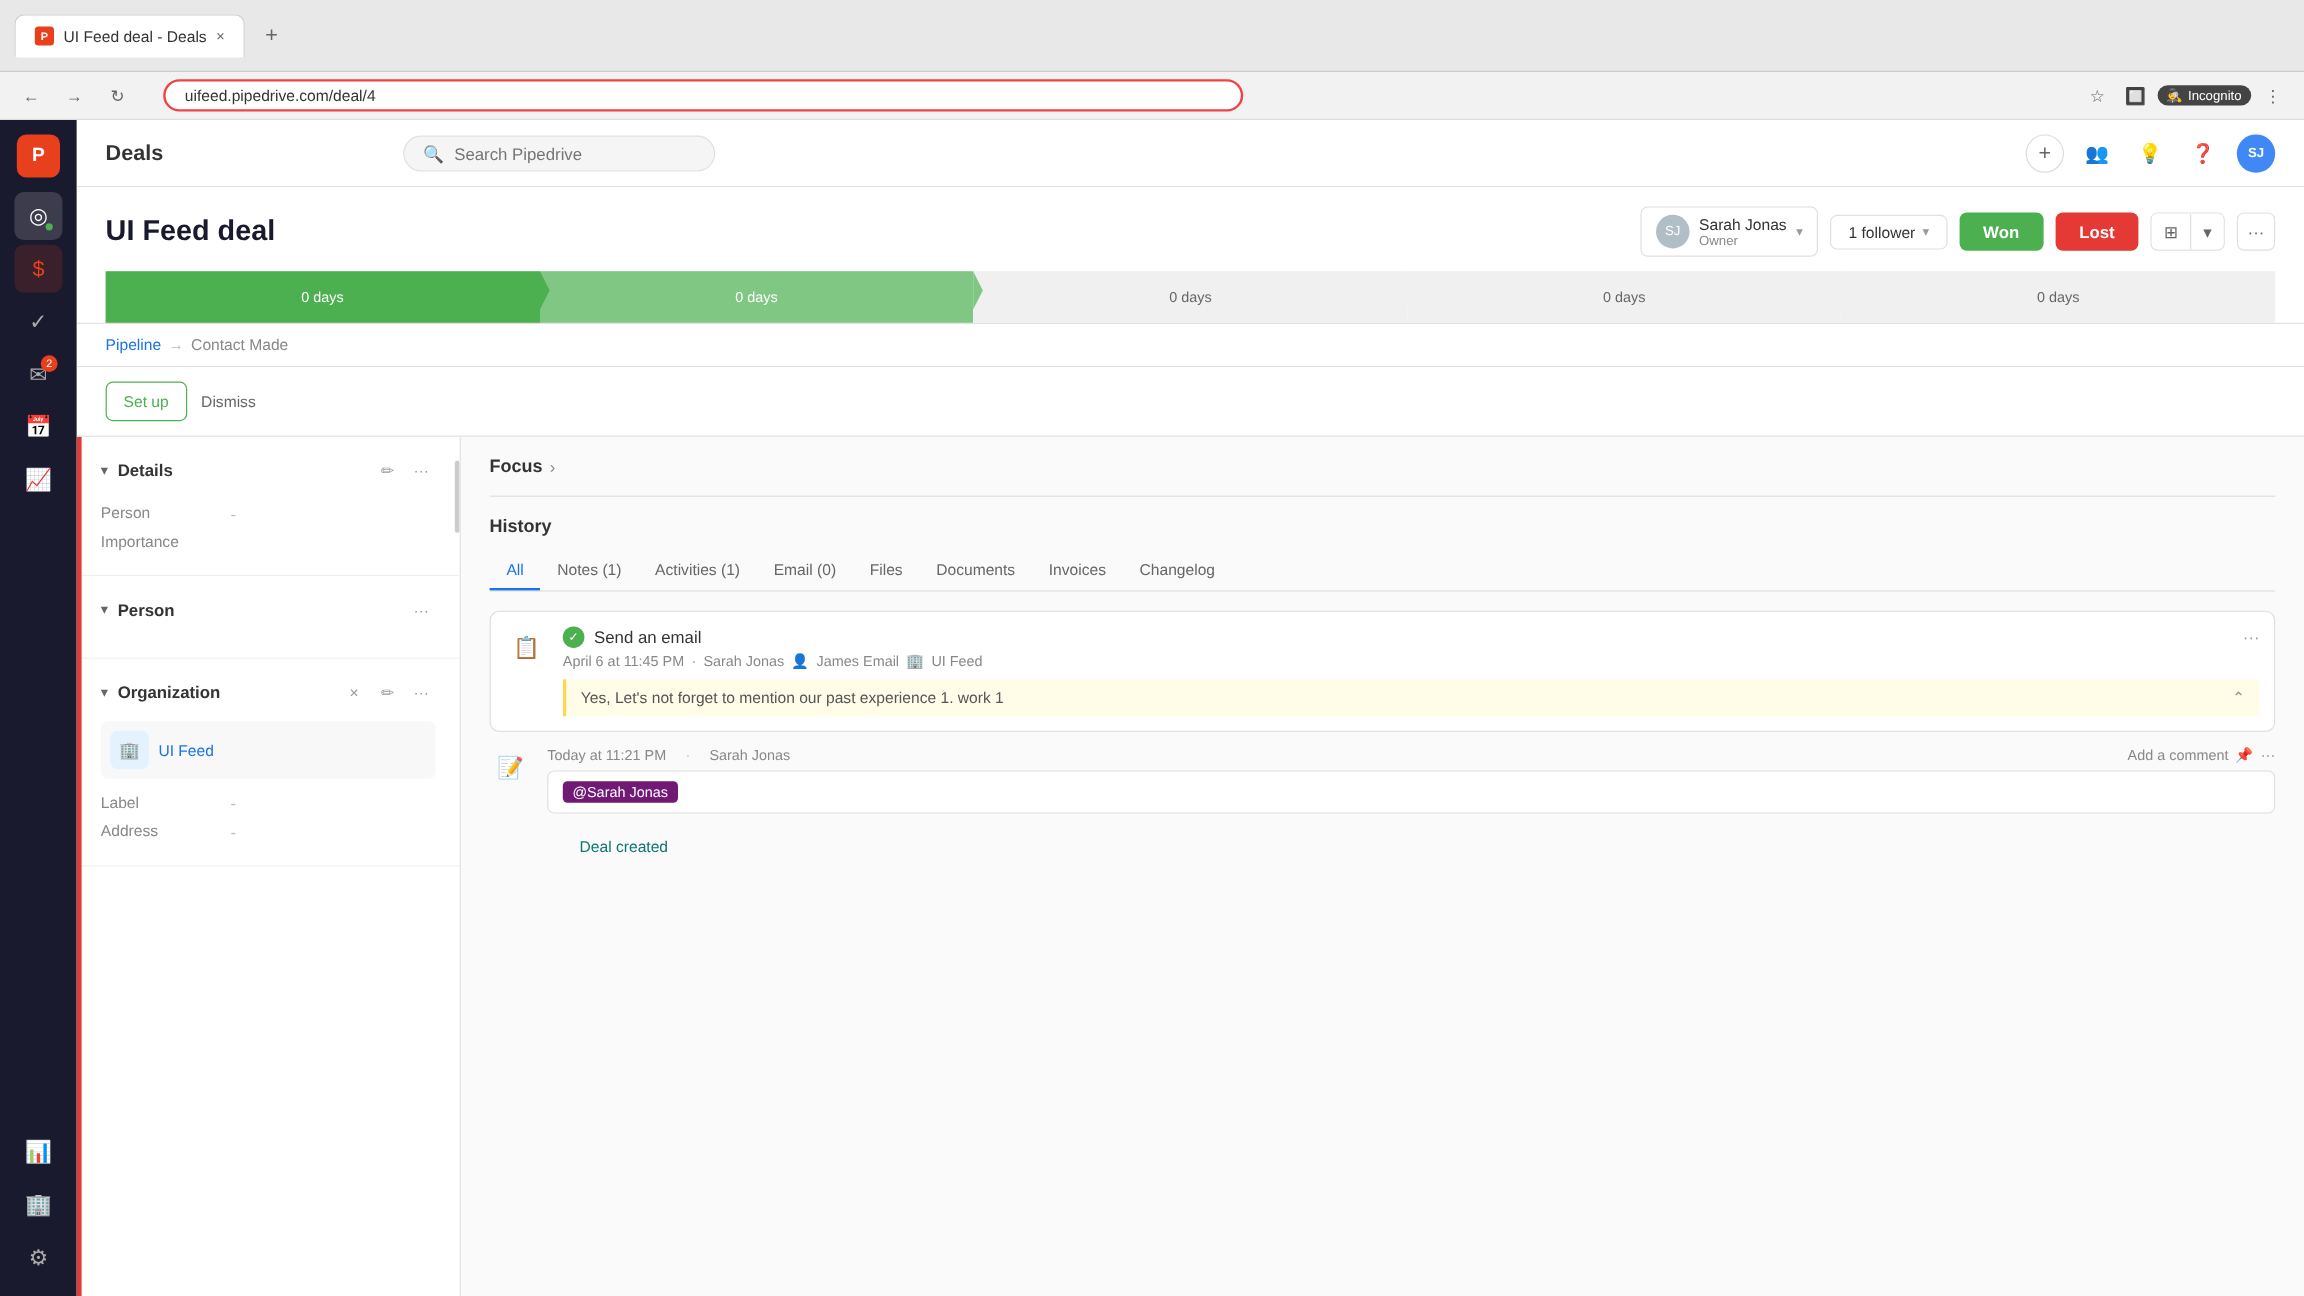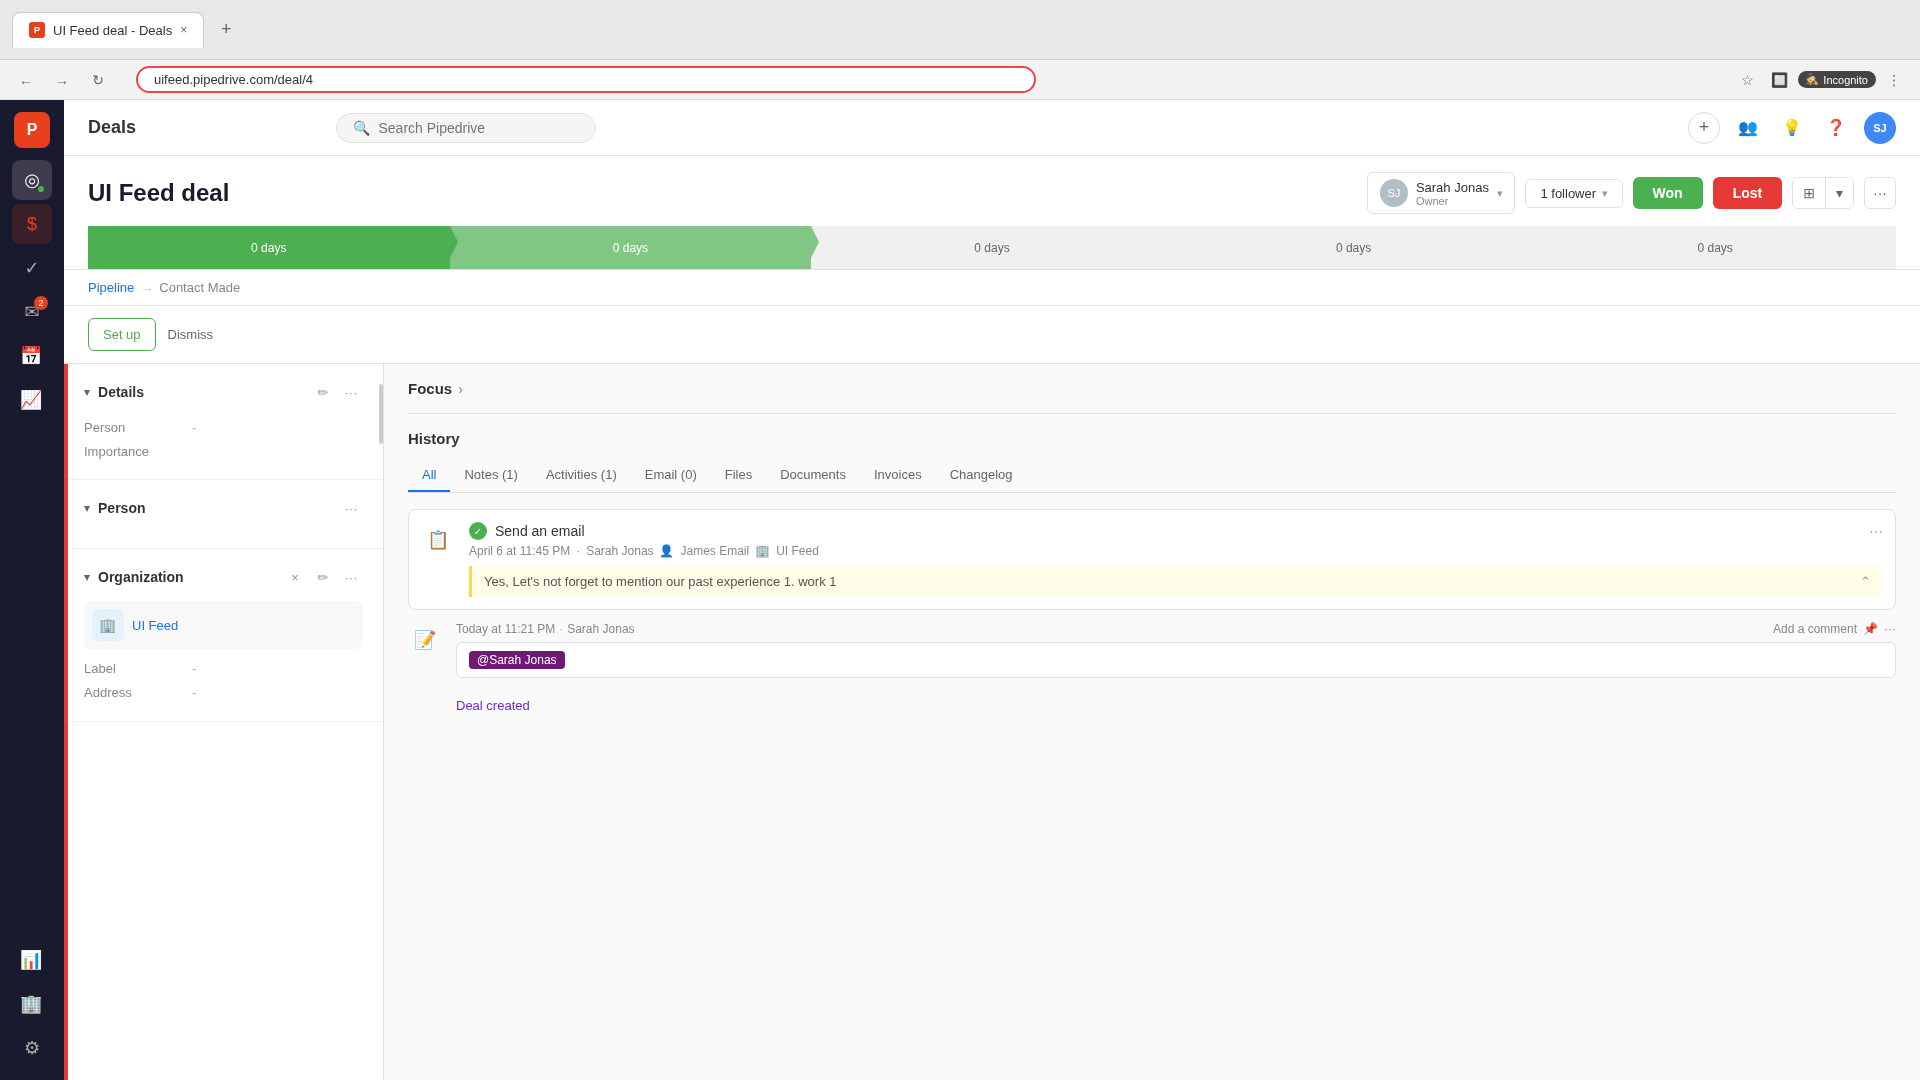--- a/index.html
+++ b/index.html
@@ -131,29 +131,29 @@
     .activity-title { font-size: 14px; font-weight: 500; color: #333; }
     .activity-meta { font-size: 12px; color: #888; display: flex; align-items: center; gap: 6px; flex-wrap: wrap; }
     .activity-content { margin-top: 8px; padding: 8px 12px; background: #fffde7; border-left: 3px solid #ffd54f; border-radius: 0 4px 4px 0; font-size: 13px; color: #555; display: flex; justify-content: space-between; align-items: center; }
     .activity-more { color: #999; cursor: pointer; }
 
     
     .note-card { display: flex; gap: 12px; margin-bottom: 12px; }
     .note-icon { width: 36px; height: 36px; display: flex; align-items: center; justify-content: center; flex-shrink: 0; color: #666; font-size: 18px; }
     .note-body { flex: 1; }
     .note-meta { font-size: 12px; color: #888; margin-bottom: 6px; display: flex; align-items: center; justify-content: space-between; }
-    .note-meta-left { display: flex; align-items: center; gap: 4px; }
+    .note-meta-left { display: flex; align-items: center; gap: 16px; }
     .note-actions { display: flex; align-items: center; gap: 6px; }
     .note-action-btn { cursor: pointer; color: #888; font-size: 12px; }
     .mention-tag { background: #701a75; color: #fff; border-radius: 4px; padding: 2px 8px; font-size: 12px; display: inline-block; }
 
     
     .deal-created { display: flex; gap: 12px; align-items: flex-start; padding: 8px 0; }
     .deal-created-body { flex: 1; }
-    .deal-created-title { font-size: 13px; font-weight: 500; color: #6d28d9; }
+    .deal-created-title { font-size: 13px; font-weight: 500; color: #0f766e; margin-left: 27px; }
     .deal-created-meta { font-size: 12px; color: #888; }
 
     
     ::-webkit-scrollbar { width: 6px; }
     ::-webkit-scrollbar-track { background: #f5f5f5; }
     ::-webkit-scrollbar-thumb { background: #ccc; border-radius: 3px; }
   </style>
 </head>
 <body>
 

